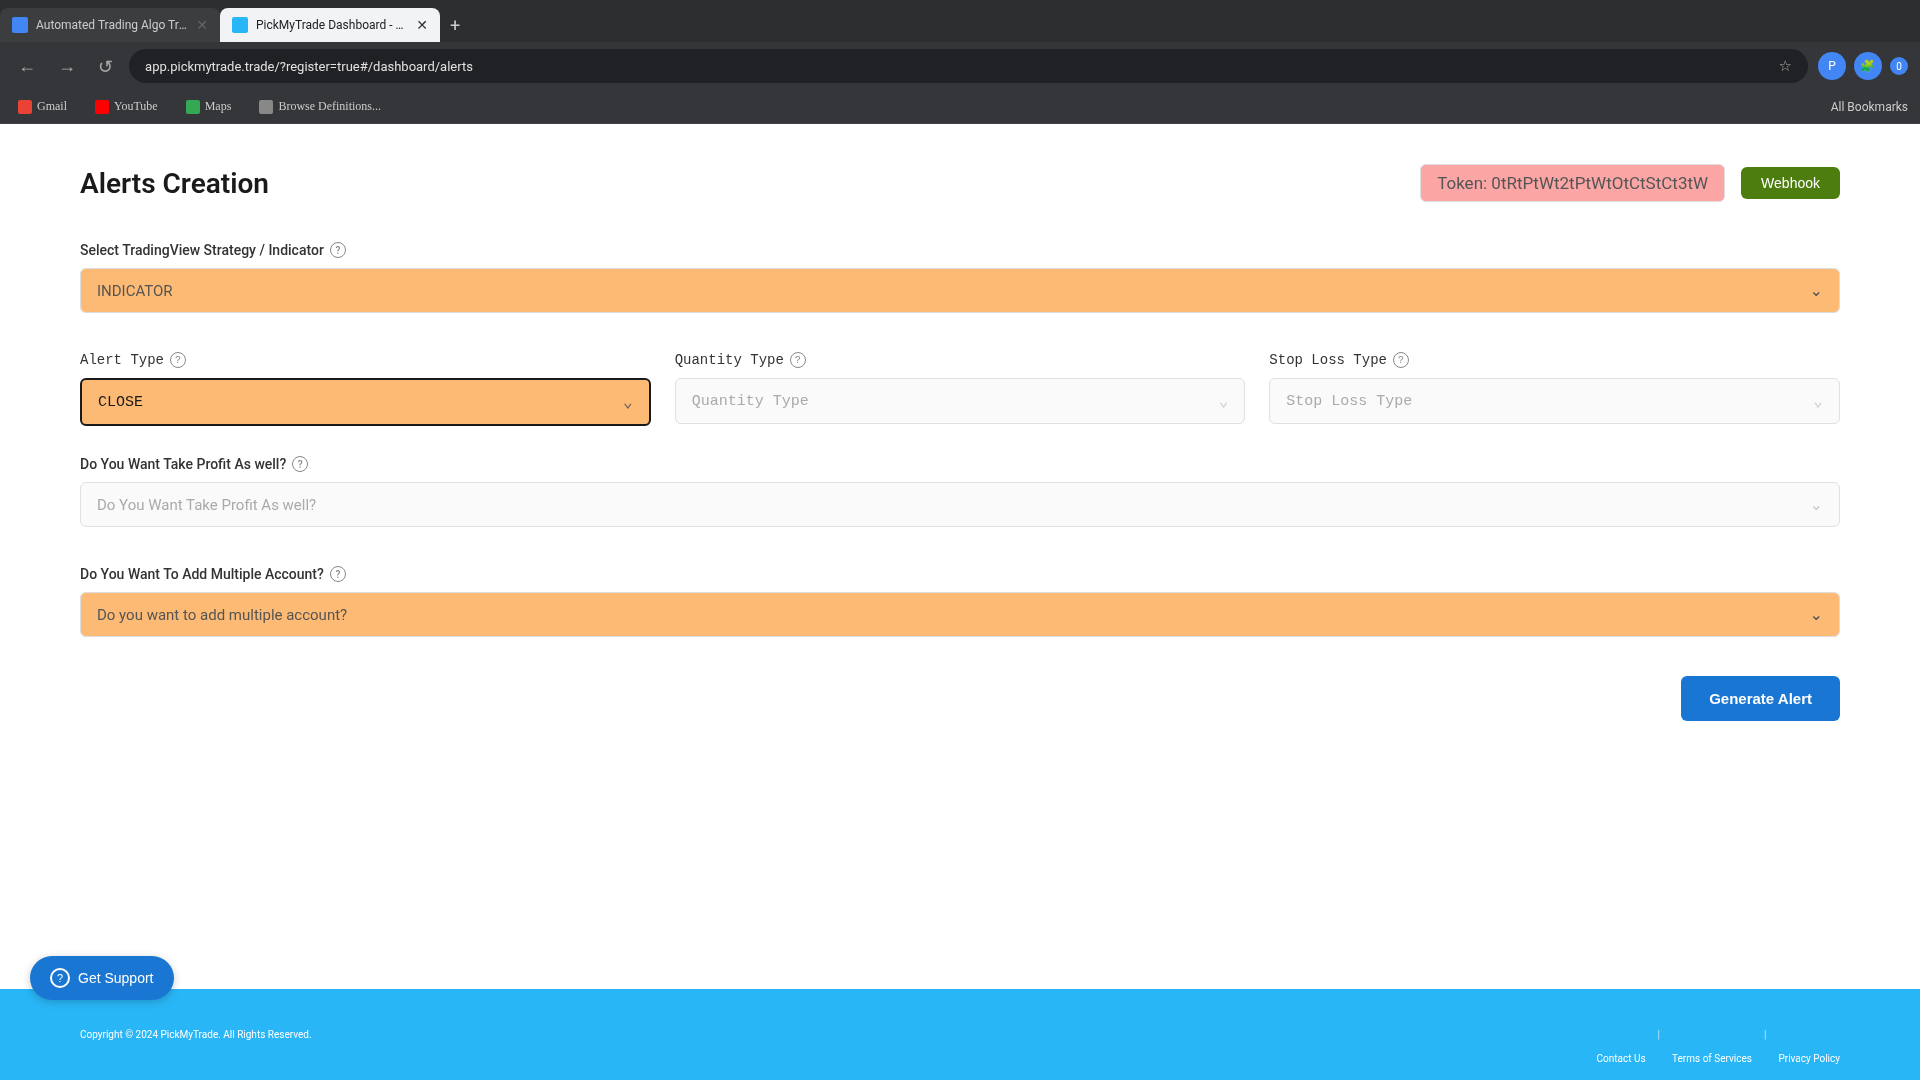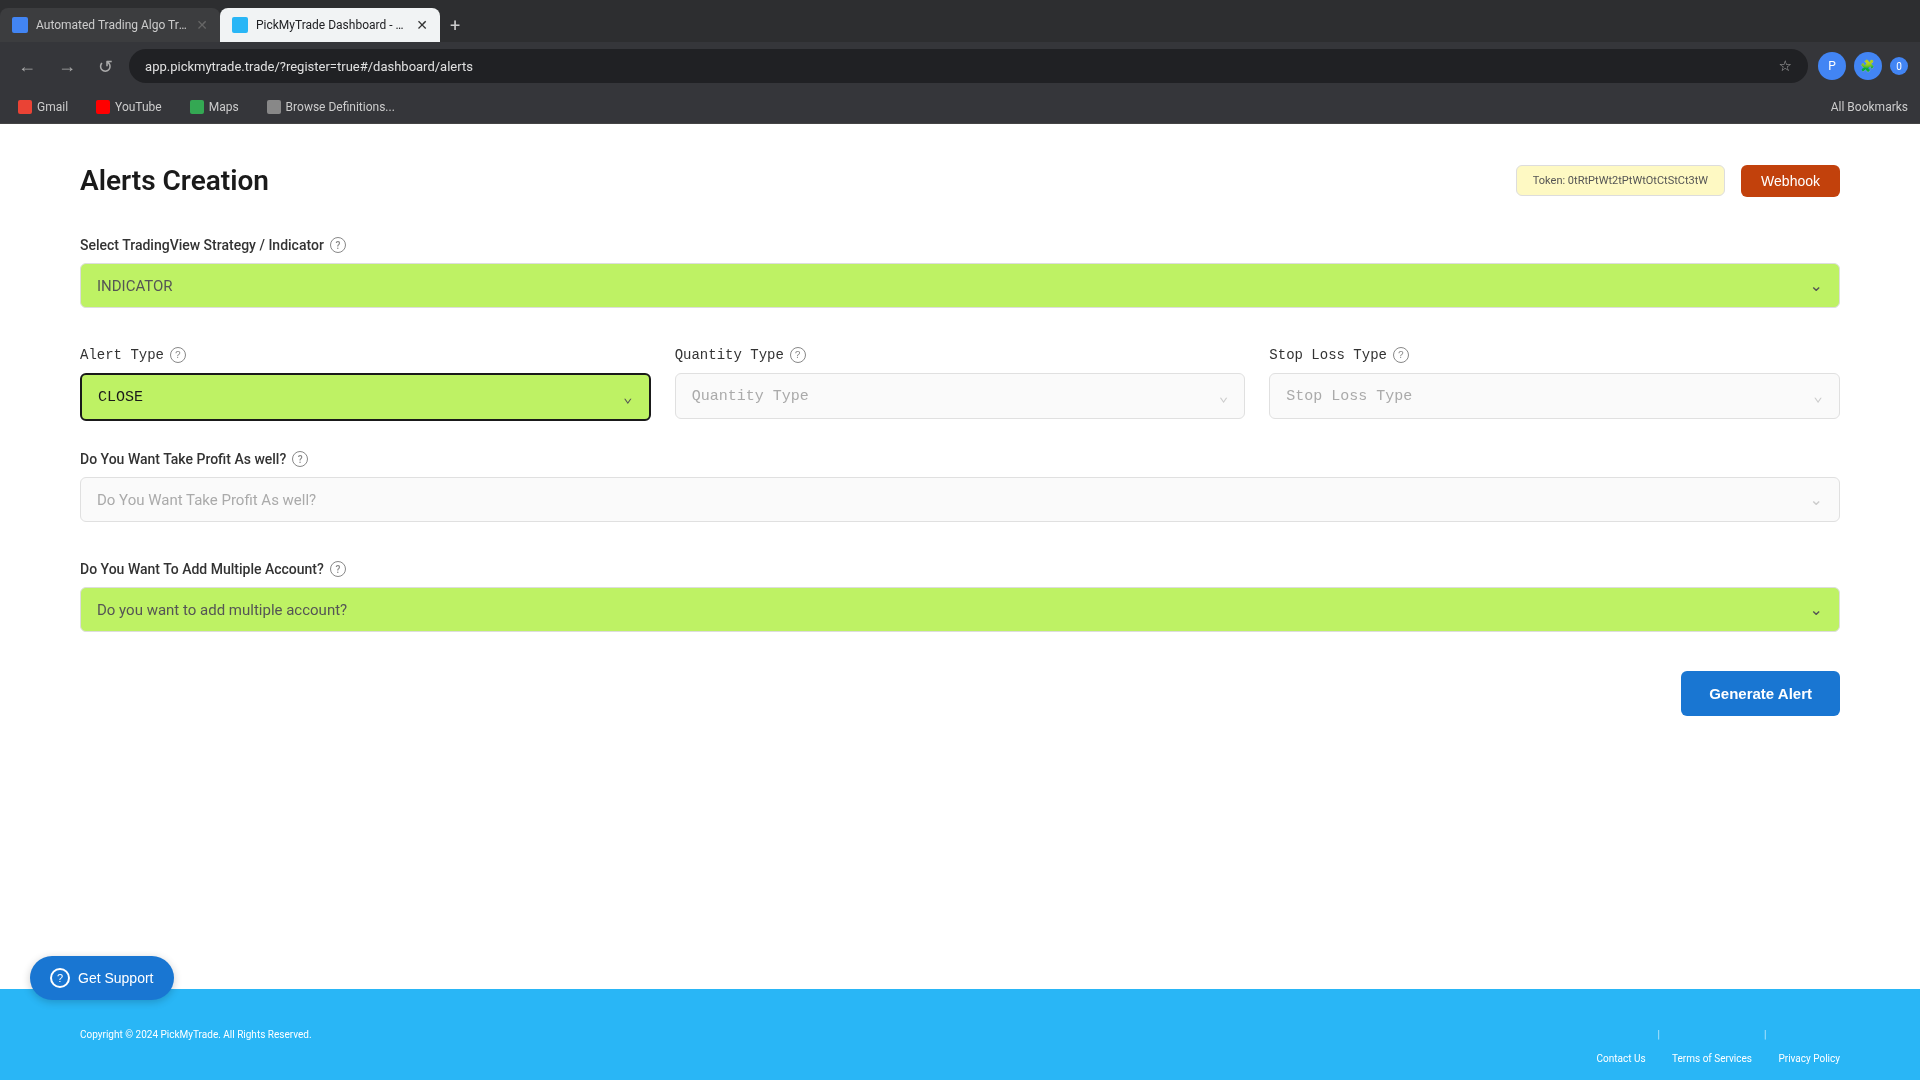--- a/index.html
+++ b/index.html
@@ -21,44 +21,44 @@
     .nav-btn { color: #aaa; font-size: 18px; cursor: pointer; padding: 4px 6px; }
     .omnibar { flex: 1; background: #202124; border-radius: 22px; display: flex; align-items: center; padding: 6px 16px; gap: 20px; color: #e0e0e0; font-size: 14px; height: 34px; }
     .omnibar-url { flex: 1; color: #e0e0e0; font-size: 13px; }
     .omnibar-icons { display: flex; gap: 8px; align-items: center; }
     .omnibar-icon { color: #aaa; font-size: 15px; cursor: pointer; }
     .profile-area { display: flex; align-items: center; gap: 8px; }
     .profile-icon { width: 28px; height: 28px; border-radius: 50%; background: #4285f4; display: flex; align-items: center; justify-content: center; color: white; font-size: 12px; }
     .notification-badge { background: #4285f4; color: white; border-radius: 50%; width: 18px; height: 18px; display: flex; align-items: center; justify-content: center; font-size: 10px; }
 
     .bookmarks-bar { background: #35363a; display: flex; align-items: center; padding: 4px 12px; gap: 16px; height: 34px; border-bottom: 1px solid #444; }
-    .bookmark-item { display: flex; gap: 5px; color: #ccc; font-size: 12px; cursor: pointer; padding: 2px 6px; border-radius: 3px; }
+    .bookmark-item { display: flex; align-items: center; gap: 5px; color: #ccc; font-size: 12px; cursor: pointer; padding: 2px 6px; border-radius: 3px; font-family: Liberation Serif, serif; }
     .bookmark-favicon { width: 14px; height: 14px; border-radius: 2px; flex-shrink: 0; }
     .bookmark-favicon.gmail { background: #EA4335; }
     .bookmark-favicon.youtube { background: #FF0000; }
     .bookmark-favicon.maps { background: #34A853; }
     .bookmark-favicon.generic { background: #888; }
     .all-bookmarks { margin-left: auto; color: #ccc; font-size: 12px; cursor: pointer; }
 
     
     .page-content { background: #fff; flex: 1; display: flex; flex-direction: column; }
 
     .main-area { flex: 1; padding: 40px 80px 40px 80px; }
 
     .page-header { display: flex; align-items: center; justify-content: space-between; margin-bottom: 40px; }
     .page-title { font-size: 28px; font-weight: 600; color: #1a1a1a; }
     .header-right { display: flex; align-items: center; gap: 16px; }
-    .token-display { background: #fef9c3; border: 1px solid #ddd; padding: 8px 16px; border-radius: 6px; font-size: 11px; color: #555; }
-    .webhook-btn { background: #c2410c; color: white; border: none; padding: 8px 20px; border-radius: 6px; font-size: 14px; cursor: pointer; font-weight: 500; }
+    .token-display { background: #fca5a5; border: 1px solid #ddd; padding: 8px 16px; border-radius: 6px; font-size: 17px; color: #555; }
+    .webhook-btn { background: #4d7c0f; color: white; border: none; padding: 8px 20px; border-radius: 6px; font-size: 14px; cursor: pointer; font-weight: 500; }
 
     .section { margin-bottom: 39px; }
     .section-label { display: flex; align-items: center; gap: 6px; font-size: 14px; font-weight: 500; color: #333; margin-bottom: 10px; }
     .help-icon { width: 16px; height: 16px; border-radius: 50%; border: 1.5px solid #888; display: flex; align-items: center; justify-content: center; font-size: 10px; color: #888; cursor: pointer; flex-shrink: 0; }
 
-    .dropdown { width: 100%; border: 1px solid #ddd; border-radius: 6px; padding: 12px 16px; font-size: 15px; color: #555; background: #bef264; cursor: pointer; display: flex; align-items: center; justify-content: space-between; position: relative; }
+    .dropdown { width: 100%; border: 1px solid #ddd; border-radius: 6px; padding: 12px 16px; font-size: 15px; color: #555; background: #fdba74; cursor: pointer; display: flex; align-items: center; justify-content: space-between; position: relative; }
     .dropdown.active-selected { border: 2px solid #1a1a1a; color: #1a1a1a; font-weight: 500; }
     .dropdown-chevron { color: #555; font-size: 16px; }
 
     .three-col { display: grid; grid-template-columns: 1fr 1fr 1fr; gap: 24px; margin-bottom: 30px; font-family: Liberation Mono, monospace; }
 
     .col-section { display: flex; flex-direction: column; }
 
     .disabled-dropdown { background: #fafafa; color: #aaa; border-color: #e0e0e0; }
     .disabled-dropdown .dropdown-chevron { color: #ccc; }
 

